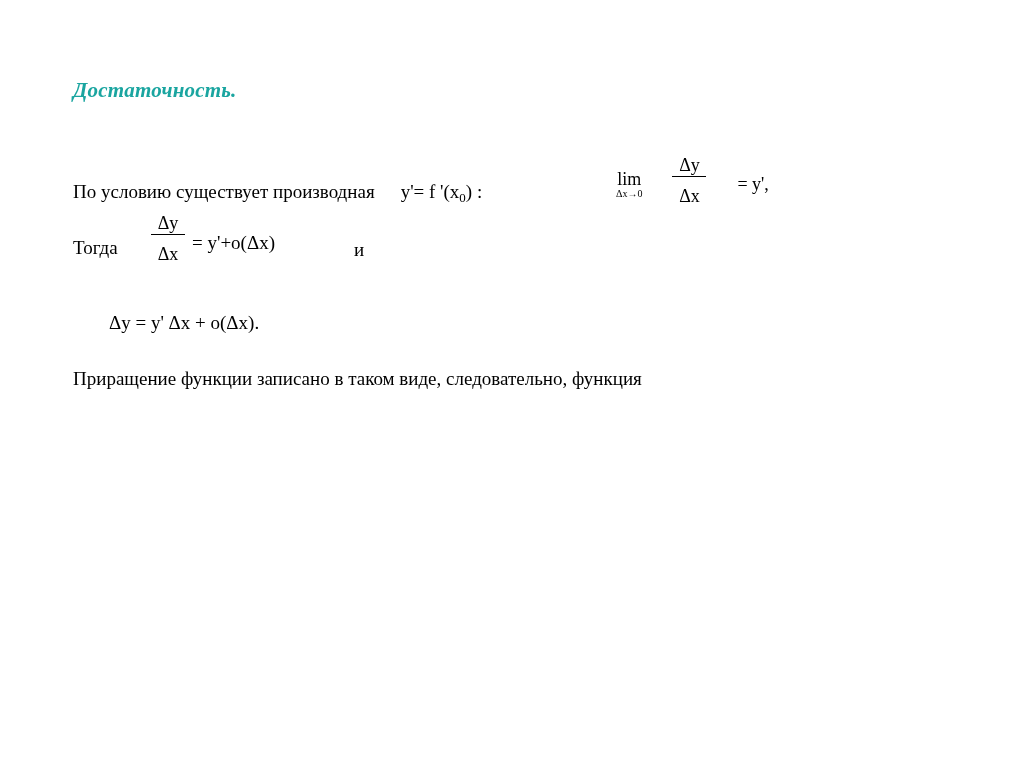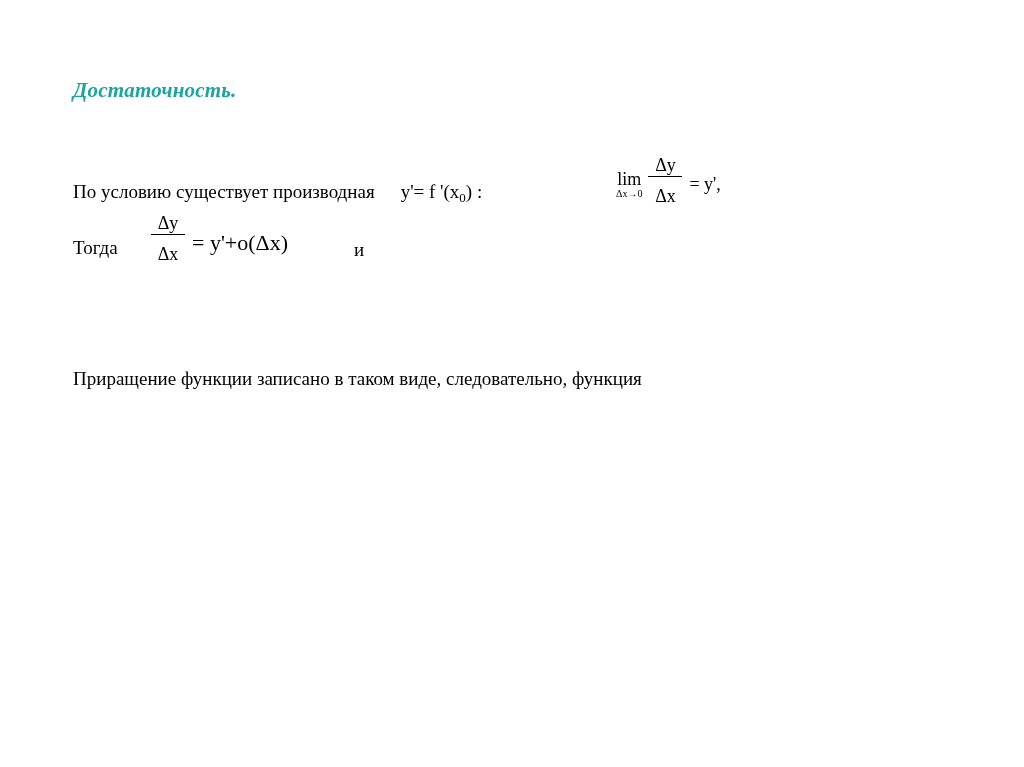--- a/index.html
+++ b/index.html
@@ -57,20 +57,21 @@
   }
 
   
   .limit-block {
     position: absolute;
     left: 600px;
     top: 155px;
     display: flex;
     align-items: center;
     font-family: "Liberation Serif", serif;
+    gap: 24px;
   }
   .lim-wrap {
     display: inline-flex;
     flex-direction: column;
     align-items: center;
     line-height: 1;
     margin-right: 6px;
   }
   .lim-word { font-size: 18px; }
   .lim-sub { font-size: 10px; margin-top: 1px; }
@@ -105,21 +106,21 @@
   .line2-expr {
     position: absolute;
     left: 135px;
     top: 213px;
     display: flex;
     align-items: center;
     font-size: 18px;
   }
   .line2-expr .frac .num,
   .line2-expr .frac .den { font-size: 18px; }
-  .line2-expr .rhs { margin-left: 7px; font-size: 22px; }
+  .line2-expr .rhs { margin-left: 7px; font-size: 19px; }
   .line2-and {
     position: absolute;
     left: 338px;
     top: 239px;
     font-size: 19px;
   }
 
   
   .line3 {
     position: absolute;
@@ -173,18 +174,19 @@
     <span class="frac">
       <span class="num">Δy</span>
       <span class="bar"></span>
       <span class="den">Δx</span>
     </span>
     <span class="rhs">= y'+o(Δx)</span>
   </div>
 
   <div class="line2-and">и</div>
 
+  <div class="line3">Δy = y' Δx + o(Δx).</div>
 
   <div class="para">
     <span>Приращение функции записано в таком виде, следовательно, функция</span>
   </div>
 
 </div>
 
 </body></html>

